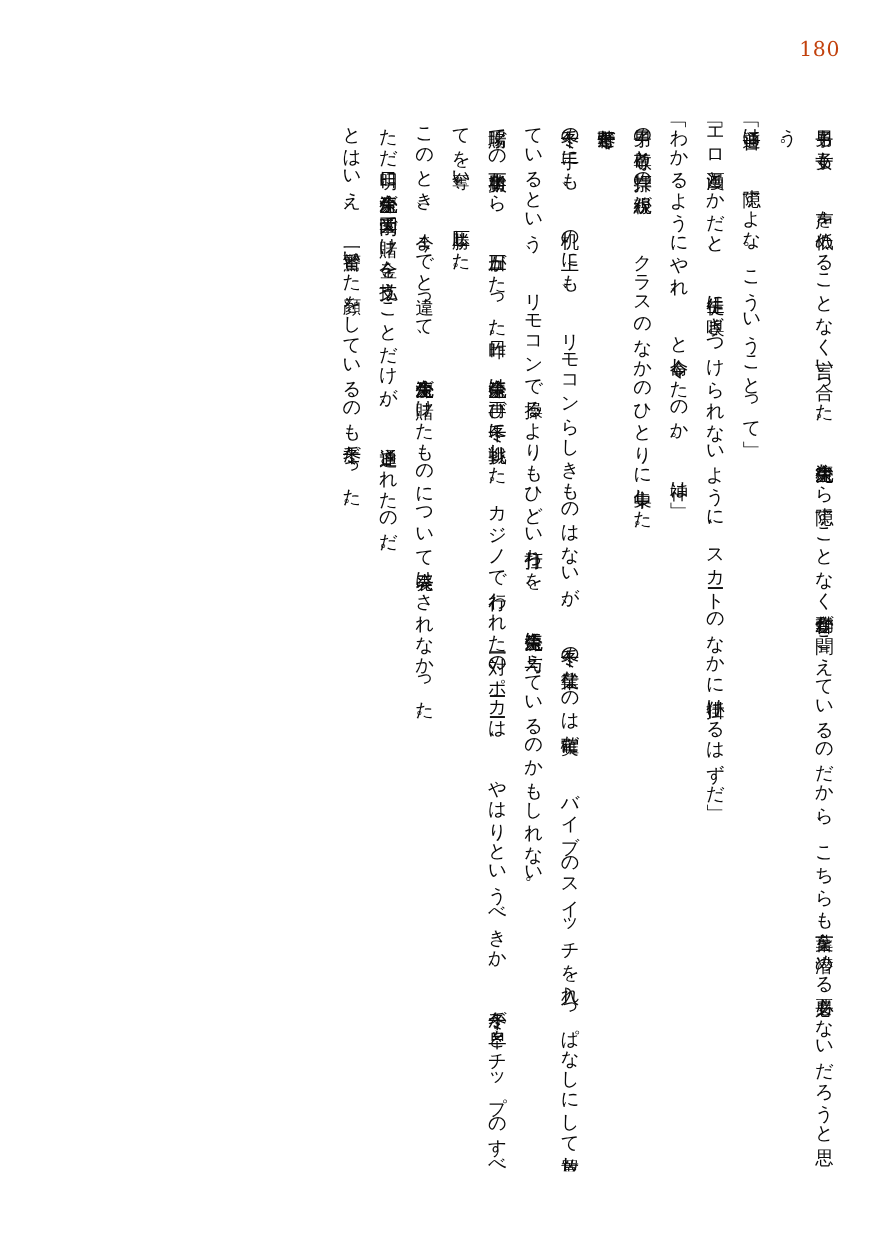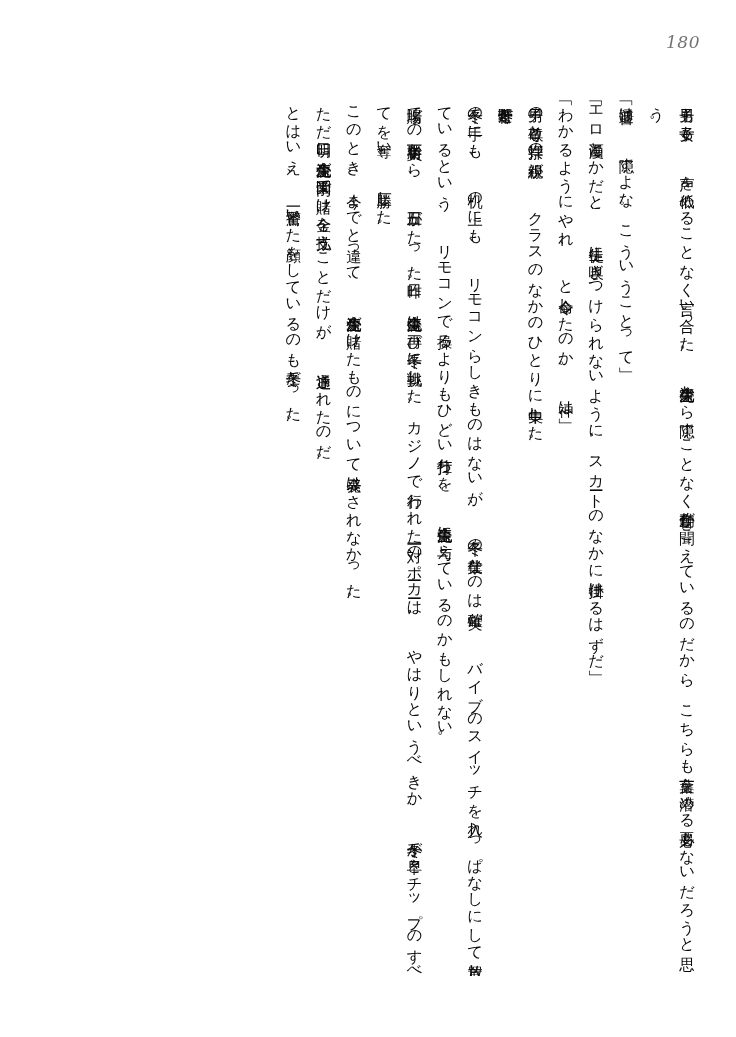--- a/index.html
+++ b/index.html
@@ -14,24 +14,23 @@
     background: #ffffff;
     overflow: hidden;
     font-family: "DejaVu Serif", "Liberation Serif", serif;
     color: #000000;
   }
   .page-number {
     position: absolute;
     top: 32px;
     right: 36px;
     font-size: 17px;
-    font-style: italic;
     font-family: "DejaVu Serif", "Liberation Serif", serif;
     letter-spacing: 0.5px;
-    color: #737373;
+    color: #c2410c;
     text-align: center;
   }
   .body-text {
     position: absolute;
     top: 96px;
     right: 34px;
     left: 46px;
     height: 880px;
     writing-mode: vertical-rl;
     text-orientation: upright;

